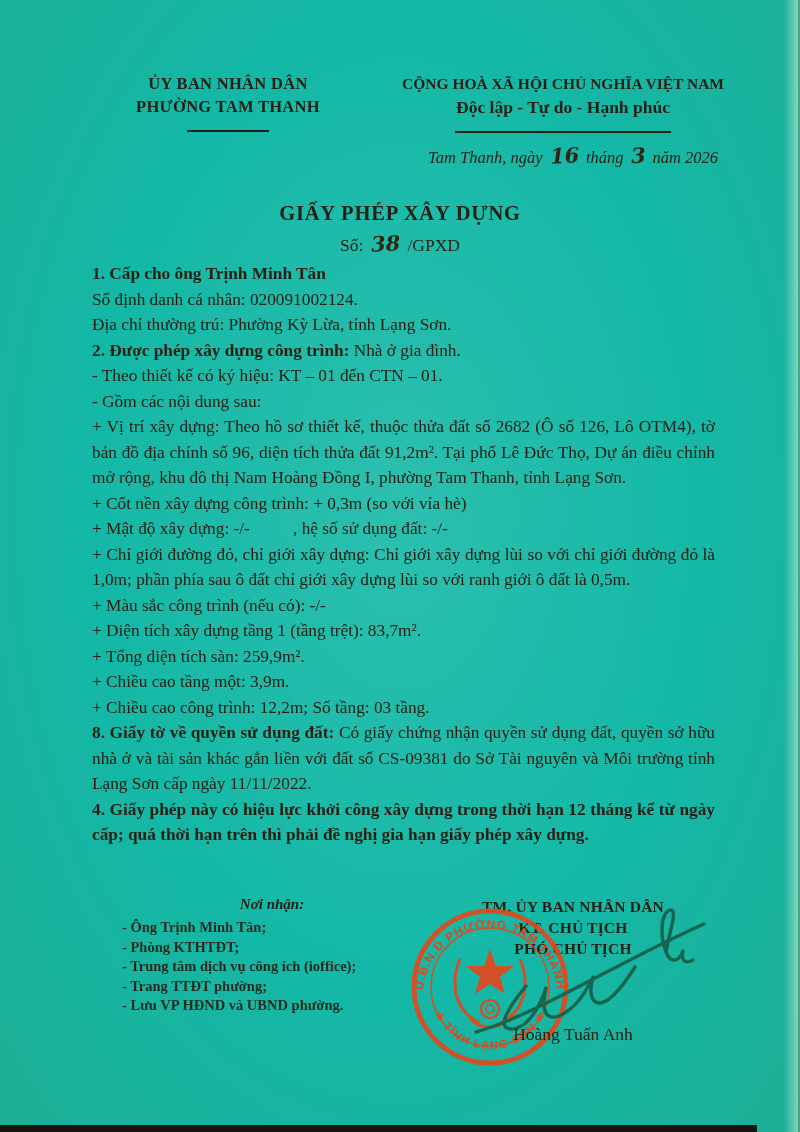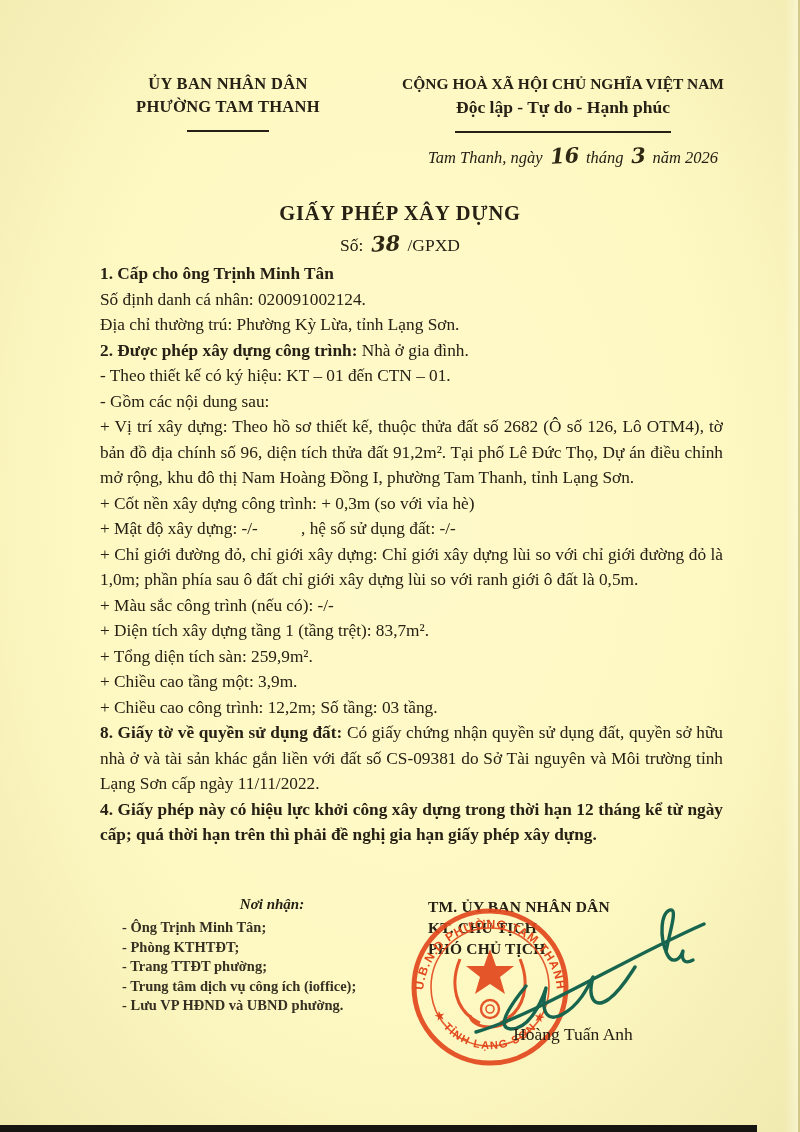--- a/index.html
+++ b/index.html
@@ -1,20 +1,20 @@
 <!DOCTYPE html>
 <html><head>
 <meta charset="utf-8">
 <style>
   html,body{margin:0;padding:0;background:#888;}
   .page{
     position:relative;
     width:800px;height:1132px;
     margin:0 auto;
-    background:#fef9c3;
+    background:#14b8a6;
     font-family:"Liberation Serif","DejaVu Serif",serif;
     color:#262015;
     overflow:hidden;
   }
   .scan-tone{
     position:absolute;inset:0;pointer-events:none;
     background:radial-gradient(ellipse at 50% 45%, rgba(255,255,255,0.10) 0%, rgba(0,0,0,0) 55%, rgba(120,90,0,0.10) 100%);
   }
   .edge-right{
     position:absolute;top:0;right:0;width:14px;height:100%;
@@ -42,29 +42,29 @@
   .hand{
     font-family:"DejaVu Serif",serif;font-style:italic;font-weight:bold;
     font-size:21px;display:inline-block;transform:rotate(-3deg);color:#2e2713;
     padding:0 3px;
   }
   
   .title-wrap{position:absolute;top:186px;left:0;width:100%;text-align:center;margin-top:16px;}
   .title-main{font-weight:bold;font-size:20.5px;letter-spacing:.8px;}
   .title-num{font-size:17.5px;margin-top:6px;}
   
-  .body-text{position:absolute;top:261px;left:100px;width:623px;font-size:17.3px;line-height:25.5px;}
+  .body-text{position:absolute;top:261px;left:92px;width:623px;font-size:17.3px;line-height:25.5px;}
   .bline{margin:0;}
   .bline.just{text-align:justify;}
   .bline b{font-weight:bold;}
   
   .recipients{position:absolute;top:896px;left:122px;width:300px;}
   .recipients .rh{font-weight:bold;font-style:italic;font-size:15px;margin-bottom:5px;text-align:center;}
   .recipient{font-size:14.5px;line-height:19.5px;font-weight:bold;opacity:.92;}
-  .sign-block{position:absolute;top:896px;left:428px;width:290px;text-align:left;z-index:1;}
+  .sign-block{position:absolute;top:896px;left:428px;width:290px;text-align:center;z-index:1;}
   .sign-block .s1,.sign-block .s2,.sign-block .s3{font-weight:bold;font-size:15.5px;line-height:21px;letter-spacing:.2px;}
   .signer-name{position:absolute;top:1024px;left:428px;width:290px;text-align:center;font-weight:normal;font-size:17.5px;z-index:4;}
   .seal{position:absolute;top:903px;left:406px;width:168px;height:168px;z-index:2;}
   .signature{position:absolute;top:898px;left:468px;width:252px;height:152px;z-index:3;}
 </style>
 </head>
 <body>
 
 <div class="page">
   <div class="scan-tone"></div>
@@ -117,22 +117,22 @@
       <p class="bline"><span>+ Chiều cao công trình: 12,2m;  Số tầng: 03 tầng.</span></p>
       <p class="bline just"><b>8. Giấy tờ về quyền sử dụng đất:</b><span> Có giấy chứng nhận quyền sử dụng đất, quyền sở hữu nhà ở và tài sản khác gắn liền với đất số CS-09381 do Sở Tài nguyên và Môi trường tỉnh Lạng Sơn cấp ngày 11/11/2022.</span></p>
       <p class="bline just"><b>4. Giấy phép này có hiệu lực khởi công xây dựng trong thời hạn 12 tháng kể từ ngày cấp; quá thời hạn trên thì phải đề nghị  gia hạn giấy phép xây dựng.</b></p>
     </div>
 
   <div class="recipients">
     <div class="rh">Nơi nhận:</div>
     <div>
         <div class="recipient">- Ông Trịnh Minh Tân;</div>
         <div class="recipient">- Phòng KTHTĐT;</div>
+        <div class="recipient">- Trung tâm dịch vụ công ích (ioffice);</div>
         <div class="recipient">- Trang TTĐT phường;</div>
-        <div class="recipient">- Trung tâm dịch vụ công ích (ioffice);</div>
         <div class="recipient">- Lưu VP HĐND và UBND phường.</div>
       </div>
   </div>
 
   <div class="sign-block">
     <div class="s1">TM. ỦY BAN NHÂN DÂN</div>
     <div class="s2">KT. CHỦ TỊCH</div>
     <div class="s3">PHÓ CHỦ TỊCH</div>
   </div>
 

